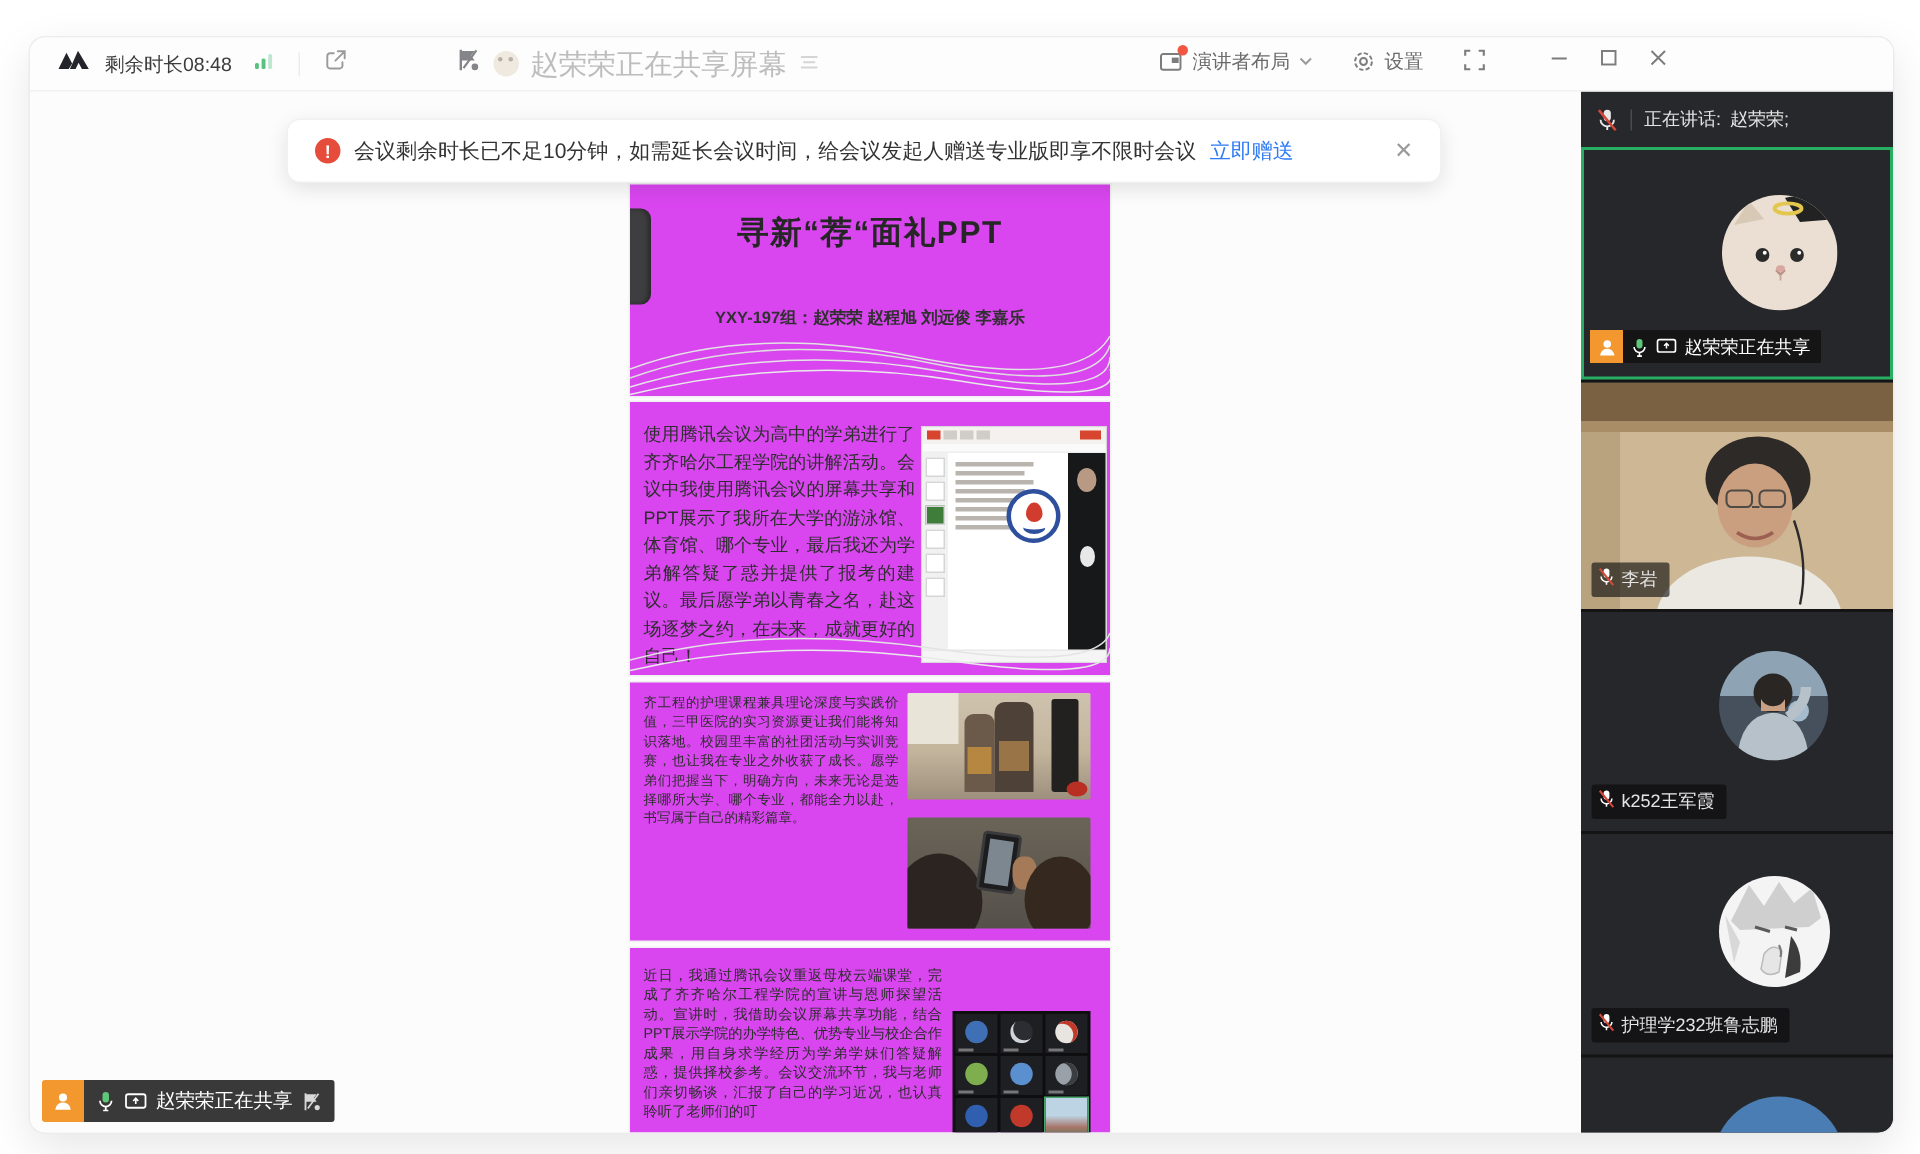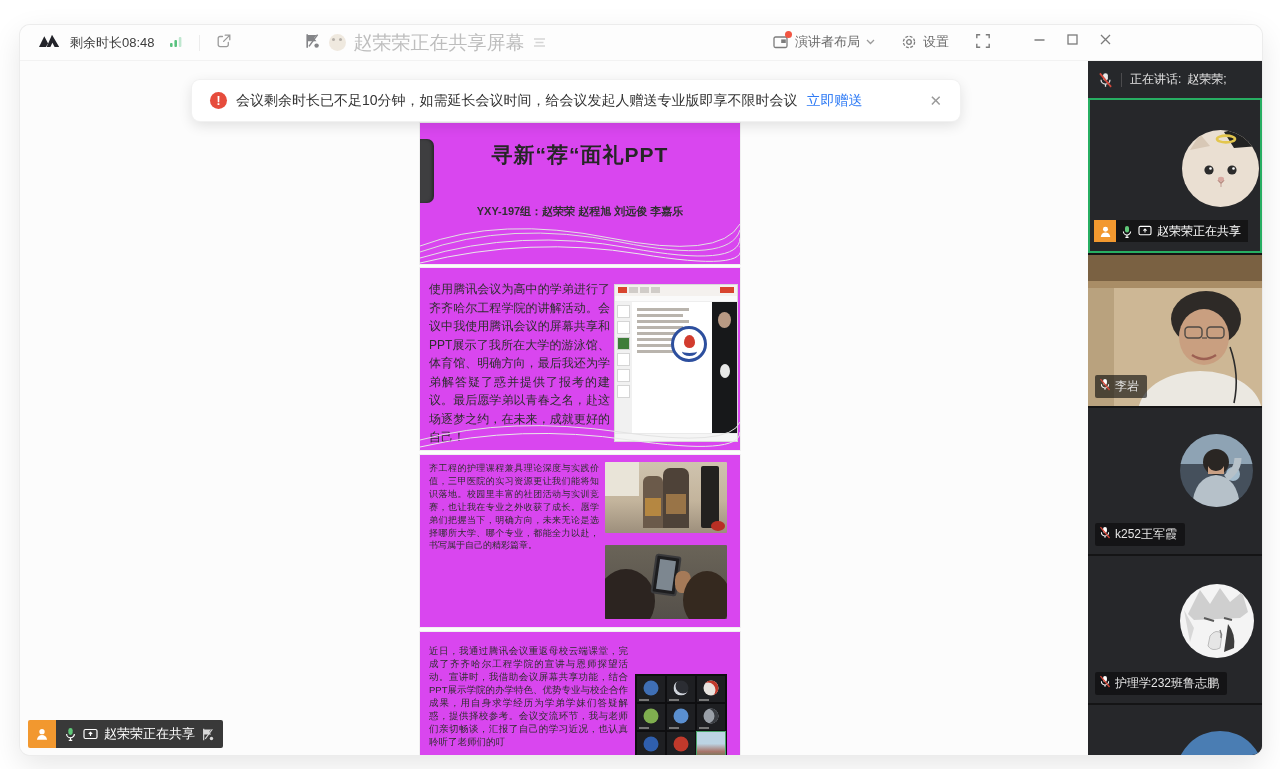--- a/index.html
+++ b/index.html
@@ -104,21 +104,21 @@
 
   
   .meetgrid { width:92px; height:86px; margin:30px 0 0 7px; background:#0e0e10; display:grid; flex:0 0 auto;
               grid-template-columns:repeat(3,1fr); grid-template-rows:repeat(3,1fr); gap:2px; padding:2px; }
   .meetgrid .cell { background:#1e1f22; position:relative; }
   .meetgrid .cell i { position:absolute; left:50%; top:45%; transform:translate(-50%,-50%); width:15px; height:15px; border-radius:50%; }
   .meetgrid .cell u { position:absolute; left:2px; bottom:1px; width:10px; height:2px; background:#777; }
   .cell.c9 { background:linear-gradient(180deg,#bcd4e4 45%,#a8756a 75%,#5c7a52 100%); outline:1px solid #49a56b; }
 
   
-  .sidebar { width:174px; background:#141415; display:flex; flex-direction:column; }
+  .sidebar { width:208px; background:#141415; display:flex; flex-direction:column; }
   .sb-head { height:37px; background:#26282b; display:flex; align-items:center; gap:8px; padding:0 10px; flex:0 0 auto; }
   .sb-head .vline { width:1px; height:14px; background:#4b4b4d; }
   .sb-speak { font-size:12px; color:#e4e4e4; display:flex; gap:6px; }
   .tiles { display:flex; flex-direction:column; gap:2px; flex:1; }
   .tile { position:relative; background:#26272a; overflow:hidden; flex:0 0 auto; }
   .tile.active { border:2px solid #27ae62; height:155px; }
   .t2 { height:151px; } .t3 { height:146px; } .t4 { height:147px; } .t5 { height:60px; }
   .tile-label { position:absolute; left:7px; bottom:8px; display:flex; gap:4px;
                 background:rgba(10,10,10,.62); padding:3px 8px 3px 4px; border-radius:2px; color:#e5e5e5; font-size:12px; }
   .avatar-pos { position:absolute; left:92px; top:30px; }
@@ -248,21 +248,21 @@
           <div class="slide-sub">YXY-197组：赵荣荣 赵程旭 刘远俊 李嘉乐</div>
           <svg class="waves" width="320" height="52" viewBox="0 0 320 52" fill="none">
             <path d="M0 40 Q90 8 200 30 T320 18" stroke="#dedede" stroke-width="1"></path>
             <path d="M0 46 Q100 16 210 36 T320 26" stroke="#e4e4e4" stroke-width="1"></path>
             <path d="M0 51 Q110 24 220 42 T320 34" stroke="#e9e9e9" stroke-width="1"></path>
             <path d="M0 34 Q80 4 190 26 T320 12" stroke="#e2e2e2" stroke-width="1"></path>
           </svg>
         </section>
 
         <section class="sec2">
-          <p class="sec2-text">使用腾讯会议为高中的学弟进行了齐齐哈尔工程学院的讲解活动。会议中我使用腾讯会议的屏幕共享和PPT展示了我所在大学的游泳馆、体育馆、明确方向，最后我还为学弟解答疑了惑并提供了报考的建议。最后愿学弟以青春之名，赴这场逐梦之约，在未来，成就更好的自己！</p>
+          <p class="sec2-text">使用腾讯会议为高中的学弟进行了齐齐哈尔工程学院的讲解活动。会议中我使用腾讯会议的屏幕共享和PPT展示了我所在大学的游泳馆、体育馆、哪个专业，最后我还为学弟解答疑了惑并提供了报考的建议。最后愿学弟以青春之名，赴这场逐梦之约，在未来，成就更好的自己！</p>
           <div class="wps">
             <div class="wps-top">
                 <i class="r1"></i>
                 <i></i>
                 <i></i>
                 <i></i>
                 <i class="r2"></i>
               </div>
             <div class="wps-ruler"></div>
             <div class="wps-body">

